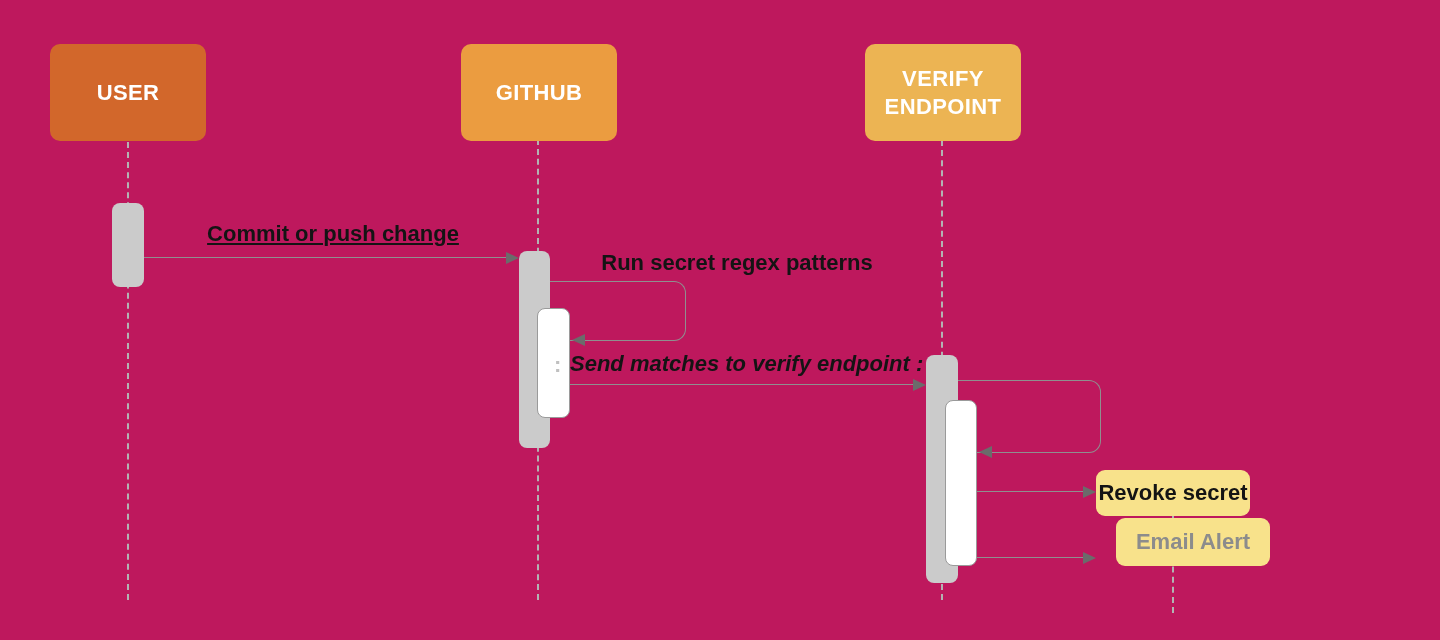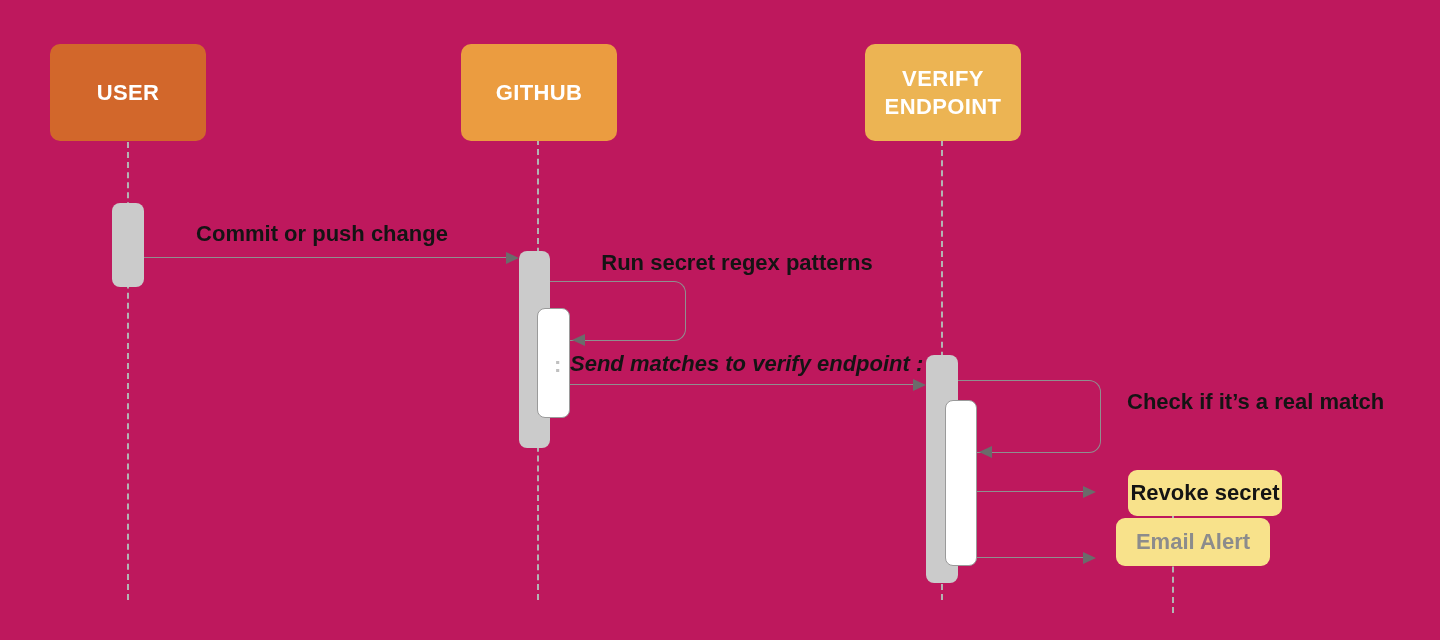--- a/index.html
+++ b/index.html
@@ -44,32 +44,32 @@
     position:absolute;border:1.5px solid var(--line);border-left:none;
     border-radius:0 12px 12px 0;z-index:2;box-sizing:border-box;background:transparent;
   }
   .loop-github{left:550px;top:281px;width:136px;height:60px;}
   .loop-verify{left:958px;top:380px;width:143px;height:73px;}
   
   .msg-label{
     position:absolute;font-weight:700;font-size:22px;color:var(--text);
     white-space:nowrap;z-index:6;
   }
-  .lbl-commit{left:322px;top:221px;transform:translateX(-50%);}
+  .lbl-commit{left:333px;top:221px;transform:translateX(-50%);text-decoration:underline;}
   .lbl-regex{left:737px;top:250px;transform:translateX(-50%);}
   .lbl-send{left:570px;top:351px;font-style:italic;}
   .lbl-send-prefix{left:554px;top:352px;color:var(--faint);}
   .lbl-check{left:1127px;top:389px;}
   
   .note{
     position:absolute;left:1096px;width:154px;border-radius:9px;background:var(--note);
     display:flex;align-items:center;justify-content:center;
     font-weight:700;font-size:22px;color:var(--text);z-index:5;white-space:nowrap;
   }
-  .note-revoke{top:470px;height:46px;margin-left:32px;}
+  .note-revoke{top:470px;height:46px;}
   .note-email{top:518px;height:48px;color:var(--muted);margin-left:20px;}
 </style>
 </head>
 <body>
 
 <div id="canvas">
 
   <div class="lifeline ll-user"></div>
   <div class="lifeline ll-github"></div>
   <div class="lifeline ll-verify"></div>
@@ -100,21 +100,20 @@
 
   <div class="arrowhead arrow-left" style="left:572px;top:334px;"></div>
   <div class="msg-label lbl-regex">Run secret regex patterns</div>
 
   <div class="msg-line" style="left:570px;top:384px;width:344px;"></div>
   <div class="arrowhead arrow-right" style="left:913px;top:379px;"></div>
   <div class="msg-label lbl-send-prefix">:</div>
   <div class="msg-label lbl-send">Send matches to verify endpoint :</div>
 
   <div class="arrowhead arrow-left" style="left:979px;top:446px;"></div>
-  <div class="msg-label lbl-check">Check if it’s a real match</div>
 
   <div class="msg-line" style="left:977px;top:491px;width:107px;"></div>
   <div class="arrowhead arrow-right" style="left:1083px;top:486px;"></div>
   <div class="note note-revoke">
     <span>Revoke secret</span>
   </div>
 
   <div class="msg-line" style="left:977px;top:557px;width:107px;"></div>
   <div class="arrowhead arrow-right" style="left:1083px;top:552px;"></div>
   <div class="note note-email">

